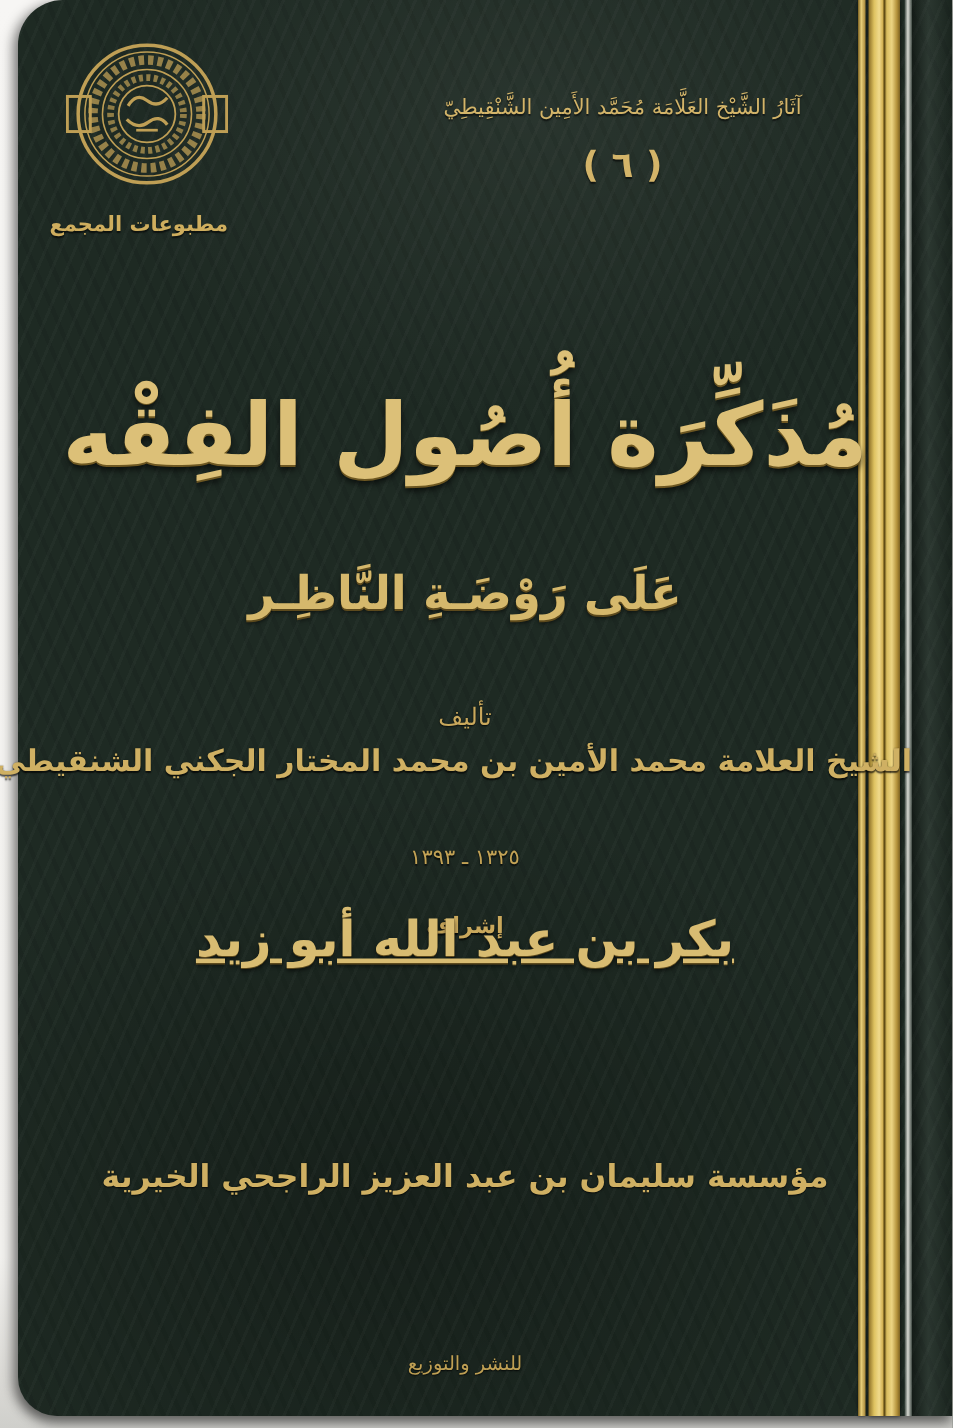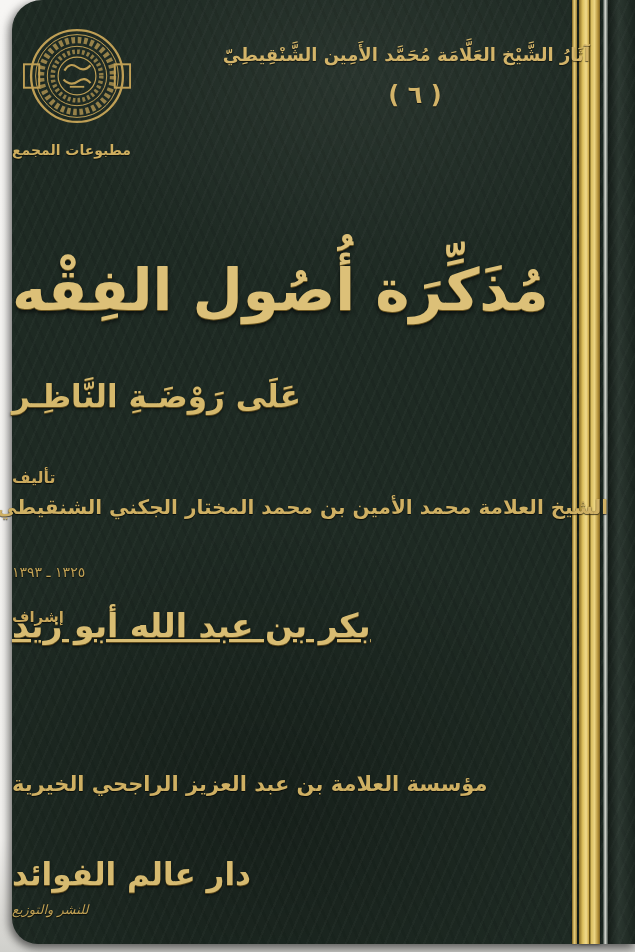--- a/index.html
+++ b/index.html
@@ -45,61 +45,62 @@
   .edge-highlight {
     position:absolute; top:0; bottom:0; right:27px; width:5px;
     background:linear-gradient(90deg, rgba(210,214,208,0.15), #d8dad3 45%, rgba(190,194,188,0.2));
   }
   .spine-shade {
     position:absolute; top:0; bottom:0; right:0; width:27px;
     background:linear-gradient(90deg, rgba(0,0,0,0.35), rgba(160,172,164,0.10) 40%, rgba(0,0,0,0.15));
   }
   
   .gtext {
-    position:absolute; left:0; right:27px; text-align:left;
+    position:absolute; left:0; right:27px; text-align:center;
     direction:rtl; color:#c9a85c; white-space:nowrap;
     text-shadow:0 1px 1px rgba(0,0,0,0.65), 0 0 1px rgba(0,0,0,0.4);
   }
   .series-block { position:absolute; top:44px; right:45px; width:350px; text-align:center; direction:rtl; }
   .series-title {
-    color:#d3b469; font-size:18px; font-weight:bold; white-space:nowrap;
+    color:#d3b469; font-size:14px; font-weight:normal; white-space:nowrap;
     text-shadow:0 1px 1px rgba(0,0,0,0.6);
+    margin-top:20px;
   }
   .volume-number { margin-top:16px; color:#d3b469; font-size:24px; font-weight:bold;
     text-shadow:0 1px 1px rgba(0,0,0,0.6); }
-  .seal-wrap { position:absolute; top:22px; left:11px; width:108px; text-align:left; }
+  .seal-wrap { position:absolute; top:22px; left:32px; width:108px; text-align:left; }
   .seal-caption {
     margin-top:8px; direction:rtl; color:#cfae5e; font-size:14px; font-weight:bold;
     text-shadow:0 1px 1px rgba(0,0,0,0.6); white-space:nowrap;
   }
   .main-title {
     top:256px; font-size:58px; font-weight:bold; color:#dcc078;
     text-shadow:0 1px 0 #6d5722, 0 3px 4px rgba(0,0,0,0.65);
   }
   .subtitle {
     top:362px; font-size:31px; font-weight:bold; color:#d5b86c;
     text-shadow:0 1px 0 #5d4a1d, 0 2px 3px rgba(0,0,0,0.6);
     margin-top:16px;
   }
-  .authored-label { top:468px; font-size:16px; font-weight:bold; }
+  .authored-label { top:468px; font-size:16px; font-weight:normal; }
   .author-line   { top:495px; font-size:20px; font-weight:bold; color:#cfb063; }
   .author-dates  { top:564px; font-size:14px; letter-spacing:4px; color:#c2a255; }
   .supervision-label { top:608px; font-size:15px; font-weight:bold; }
   .supervisor-name {
     top:606px; font-size:33px; font-weight:bold; color:#d8bc72;
     text-shadow:0 1px 0 #5d4a1d, 0 2px 3px rgba(0,0,0,0.6);
     text-decoration:underline;
   }
   .waqf-label { top:748px; font-size:16px; font-weight:bold; }
   .foundation-line { top:772px; font-size:21px; font-weight:bold; color:#cfb063; }
   .publisher-name {
     top:856px; font-size:31px; font-weight:bold; color:#d6ba70;
     text-shadow:0 1px 0 #5d4a1d, 0 2px 3px rgba(0,0,0,0.6);
   }
-  .publisher-tagline { top:902px; font-size:13px; letter-spacing:1px; color:#bfa054;font-style:italic; }
+  .publisher-tagline { top:902px; font-size:13px; letter-spacing:1px; color:#bfa054; }
 </style>
 </head>
 <body>
 
 <div class="page">
   <div class="cover">
 
     <div class="stripe-thin"></div>
     <div class="stripe-wide"></div>
     <div class="edge-highlight"></div>
@@ -132,19 +133,18 @@
     <div class="gtext main-title">مُذَكِّرَة أُصُول الفِقْه</div>
     <div class="gtext subtitle">عَلَى رَوْضَـةِ النَّاظِـر</div>
 
     <div class="gtext authored-label">تأليف</div>
     <div class="gtext author-line">الشيخ العلامة محمد الأمين بن محمد المختار الجكني الشنقيطي</div>
     <div class="gtext author-dates">١٣٢٥ ـ ١٣٩٣</div>
 
     <div class="gtext supervision-label">إشراف</div>
     <div class="gtext supervisor-name">بكر بن عبد الله أبو زيد</div>
 
-    <div class="gtext foundation-line">مؤسسة العلامة بن عبد العزيز الراجحي الخيرية</div>
+    <div class="gtext foundation-line">مؤسسة سليمان بن عبد العزيز الراجحي الخيرية</div>
 
-    <div class="gtext publisher-name">دار عالم الفوائد</div>
     <div class="gtext publisher-tagline">للنشر والتوزيع</div>
 
   </div>
 </div>
 
 </body></html>

